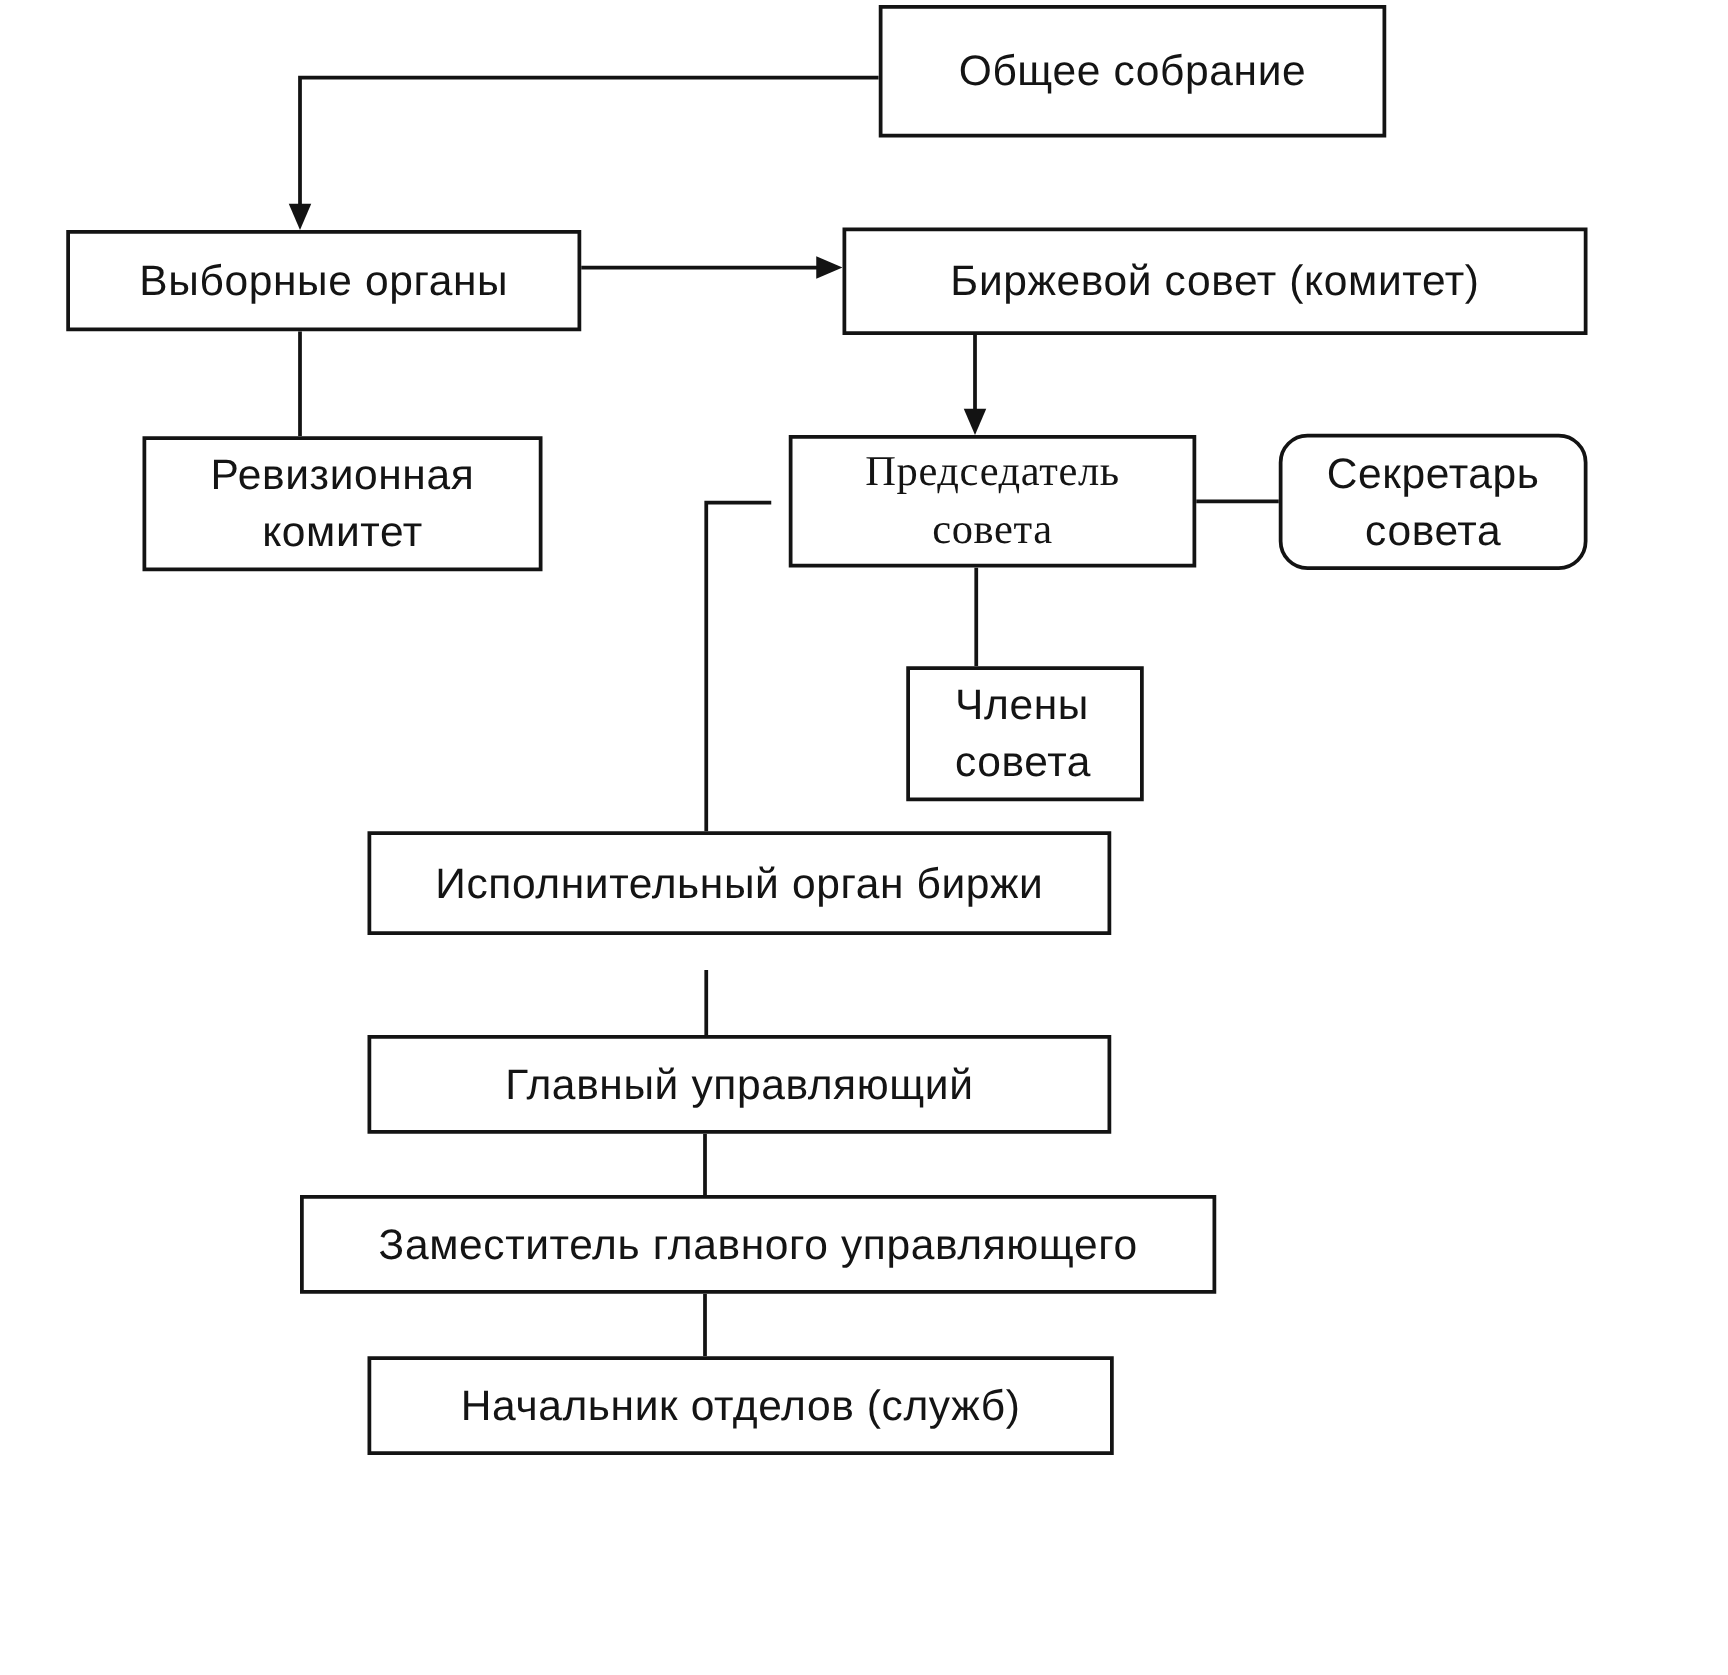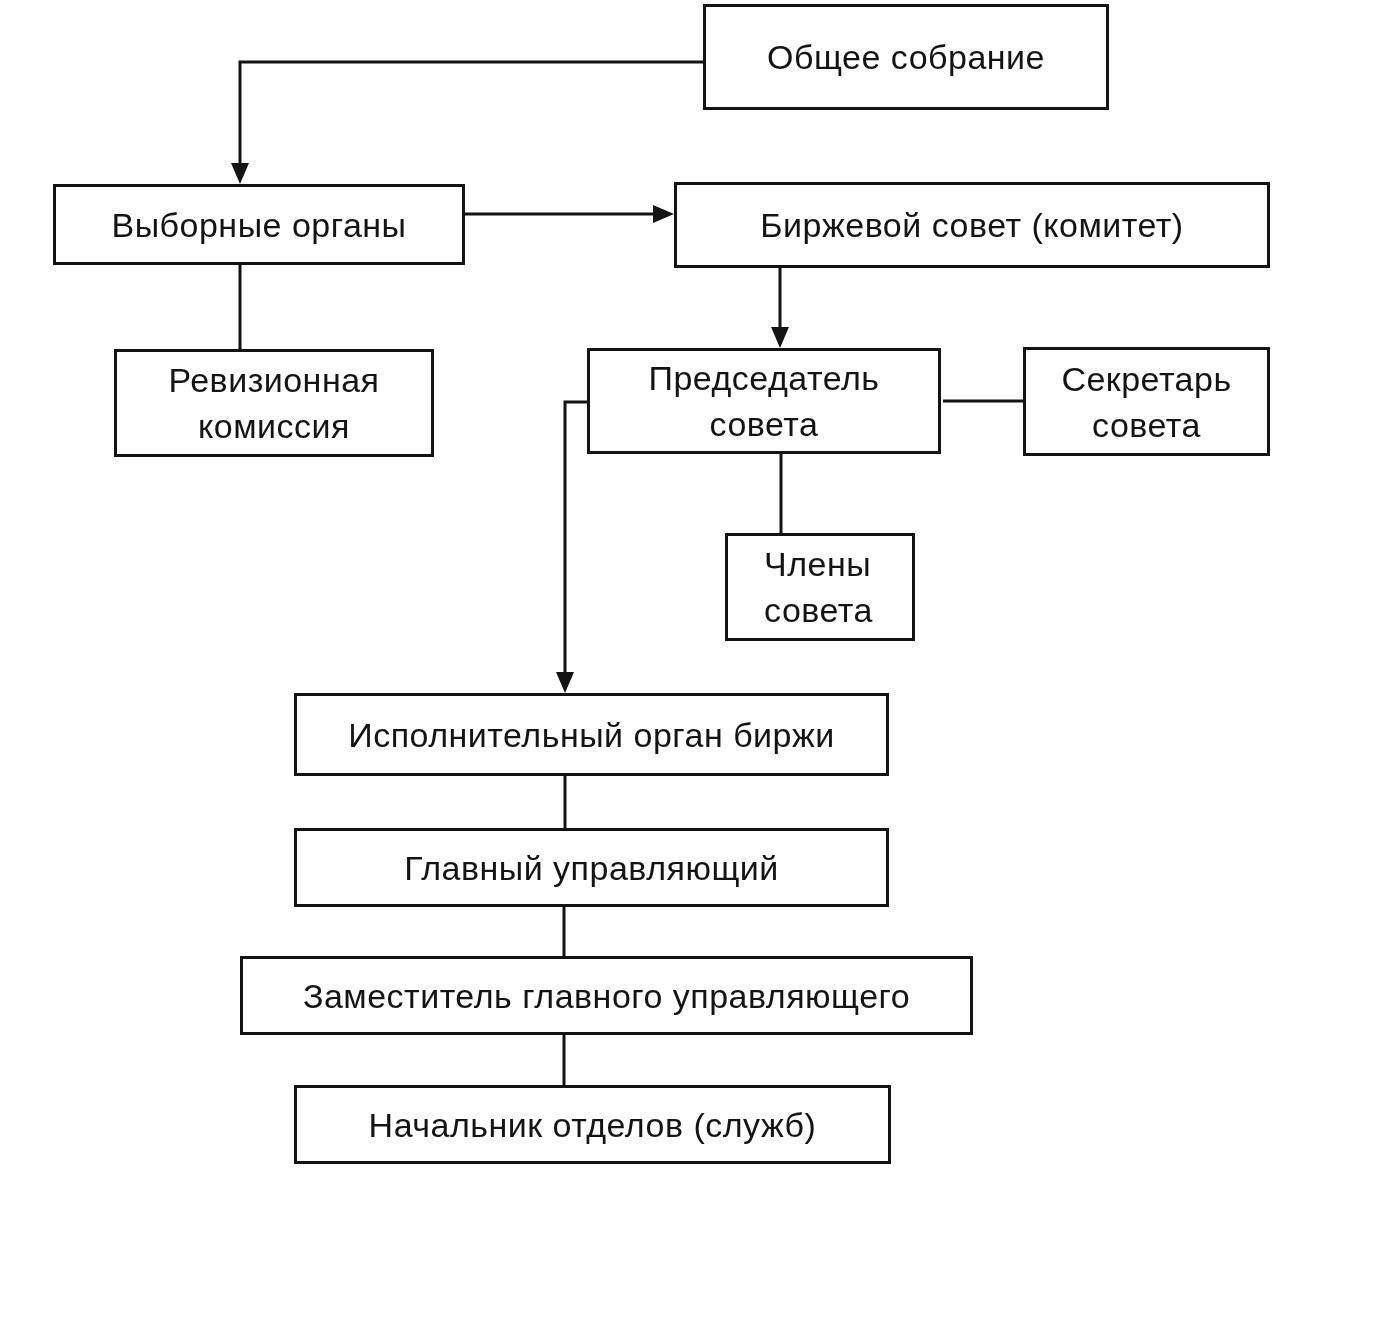--- a/index.html
+++ b/index.html
@@ -39,24 +39,24 @@
     align-items: flex-start;
     text-align: left;
     padding-left: 36px;
     margin-left: 24px;
   }
   
   #n-general-meeting      { left: 703px;  top: 4px;    width: 406px; height: 106px; }
   #n-elected-bodies       { left: 53px;   top: 184px;  width: 412px; height: 81px;  }
   #n-exchange-council     { left: 674px;  top: 182px;  width: 596px; height: 86px; text-align: right;  }
   #n-audit-commission     { left: 78px;   top: 349px;  width: 320px; height: 108px; margin-left: 36px; }
-  #n-council-chairman     { left: 587px;  top: 348px;  width: 354px; height: 106px; }
-  #n-council-secretary    { left: 1023px; top: 347px;  width: 247px; height: 109px; }
+  #n-council-chairman     { left: 631px;  top: 348px;  width: 326px; height: 106px; font-family: Liberation Serif, serif; }
+  #n-council-secretary    { left: 1023px; top: 347px;  width: 247px; height: 109px; border-radius: 23px; }
   #n-council-members      { left: 701px;  top: 533px;  width: 190px; height: 108px; }
-  #n-executive-body       { left: 294px;  top: 693px;  width: 595px; height: 83px;  }
+  #n-executive-body       { left: 294px;  top: 665px;  width: 595px; height: 83px;  }
   #n-chief-manager        { left: 294px;  top: 828px;  width: 595px; height: 79px;  }
   #n-deputy-chief-manager { left: 240px;  top: 956px;  width: 733px; height: 79px;  }
   #n-department-heads     { left: 294px;  top: 1085px; width: 597px; height: 79px;  }
   svg line, svg polyline { stroke: #131313; stroke-width: 3; fill: none; }
   svg polygon { fill: #131313; stroke: none; }
 </style>
 </head>
 <body>
 
 <div id="canvas">
@@ -95,21 +95,21 @@
   <div class="node" id="n-elected-bodies">
     <span>Выборные органы</span>
   </div>
 
   <div class="node" id="n-exchange-council">
     <span>Биржевой совет (комитет)</span>
   </div>
 
   <div class="node" id="n-audit-commission">
     <span>Ревизионная</span>
-    <span>комиссия</span>
+    <span>комитет</span>
   </div>
 
   <div class="node" id="n-council-chairman">
     <span>Председатель</span>
     <span>совета</span>
   </div>
 
   <div class="node" id="n-council-secretary">
     <span>Секретарь</span>
     <span>совета</span>

